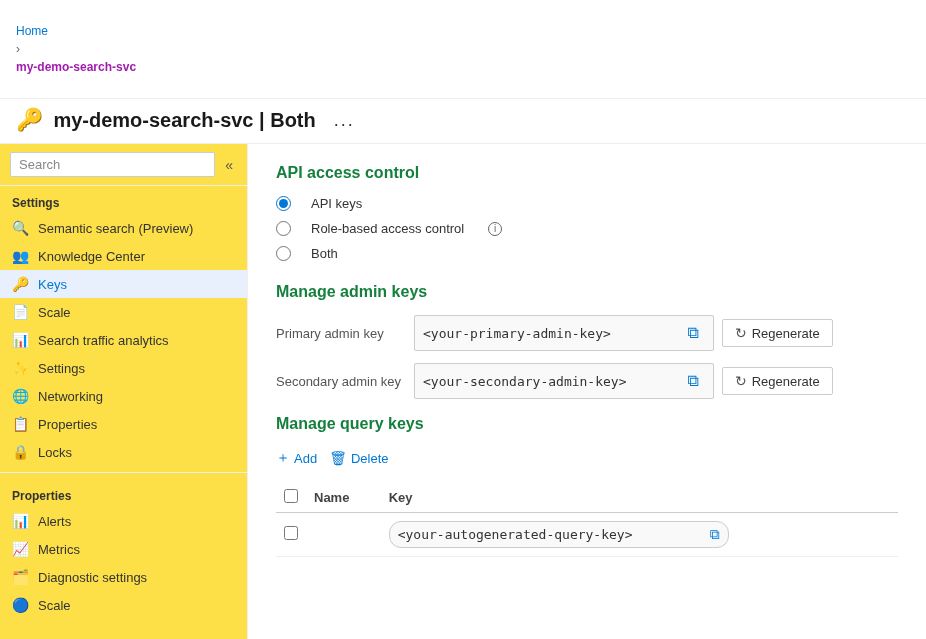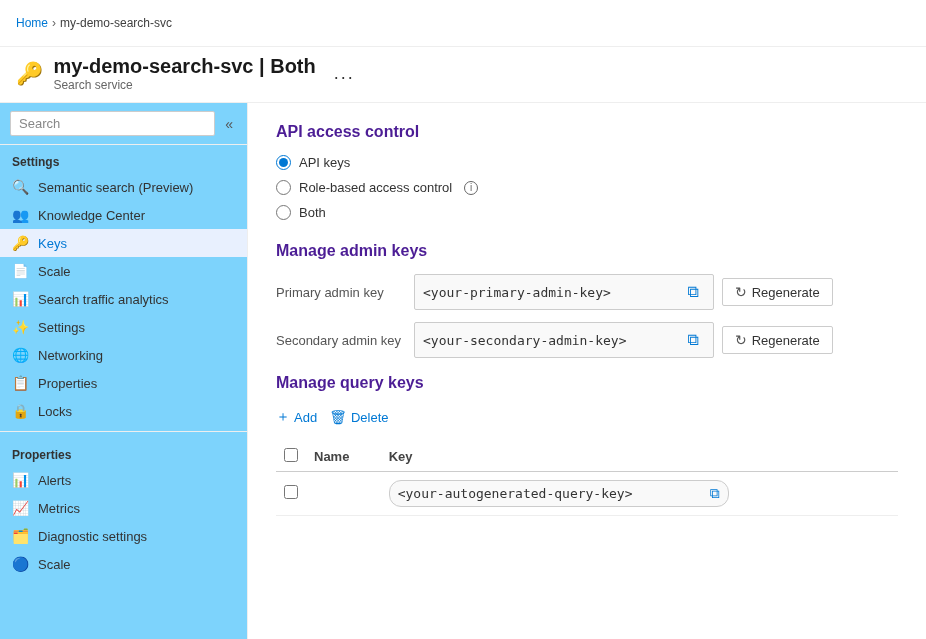--- a/index.html
+++ b/index.html
@@ -1,55 +1,55 @@
 <!DOCTYPE html>
 <html><head>
   <meta charset="utf-8">
   <style>
     * { box-sizing: border-box; margin: 0; padding: 0; }
     body { font-family: 'Segoe UI', Arial, sans-serif; font-size: 13px; color: #333; background: #fff; width: 926px; height: 639px; overflow: hidden; display: flex; flex-direction: column; }
 
     
-    .breadcrumb { padding: 16px 16px; font-size: 12px; color: #0078d4; display: flex; align-items: flex-start; gap: 4px; border-bottom: 1px solid #eee; }
+    .breadcrumb { padding: 24px 16px; font-size: 12px; color: #0078d4; display: flex; align-items: flex-start; gap: 4px; border-bottom: 1px solid #eee; flex-direction: column; }
     .breadcrumb a { color: #0078d4; text-decoration: none; }
     .breadcrumb .sep { color: #666; }
-    .breadcrumb .current { color: #404040; }
+    .breadcrumb .current { color: #a21caf; font-weight: bold; }
 
     
     .page-header { padding: 8px 16px 10px 16px; display: flex; align-items: center; gap: 10px; border-bottom: 1px solid #eee; }
     .page-header .icon-key { font-size: 22px; color: #e8a000; }
     .page-header-text h1 { font-size: 20px; font-weight: 600; color: #1a1a1a; }
     .page-header-text .sub { font-size: 12px; color: #666; }
     .page-header .more-btn { margin-left: 8px; background: none; border: none; font-size: 18px; cursor: pointer; color: #333; letter-spacing: 2px; }
 
     
     .main-layout { display: flex; flex: 1; overflow: hidden; }
 
     
-    .sidebar { width: 248px; min-width: 248px; border-right: 1px solid #eee; display: flex; flex-direction: column; overflow-y: auto; background: #7dd3fc; }
+    .sidebar { width: 248px; min-width: 248px; border-right: 1px solid #eee; display: flex; flex-direction: column; overflow-y: auto; background: #fde047; }
     .sidebar-top { padding: 8px 10px; display: flex; align-items: center; gap: 6px; border-bottom: 1px solid #eee; }
     .sidebar-search { flex: 1; border: 1px solid #ccc; border-radius: 2px; padding: 4px 8px; font-size: 13px; color: #333; }
     .sidebar-search::placeholder { color: #888; }
     .collapse-btn { background: none; border: none; cursor: pointer; font-size: 14px; color: #555; padding: 2px 4px; }
 
     .sidebar-section-label { font-size: 12px; font-weight: 600; color: #333; padding: 10px 12px 4px 12px; }
     .sidebar-item { display: flex; align-items: center; gap: 8px; padding: 6px 12px; cursor: pointer; color: #333; font-size: 13px; }
     .sidebar-item.active { background: #e8f0fe; color: #0078d4; font-weight: 500; }
     .sidebar-item .si-icon { width: 18px; text-align: center; font-size: 14px; flex-shrink: 0; }
 
     .sidebar-divider { border: none; border-top: 1px solid #eee; margin: 6px 0; }
 
     
     .content { flex: 1; overflow-y: auto; padding: 20px 28px; }
 
-    .section-title { font-size: 16px; font-weight: 600; color: #4c1d95; margin-bottom: 14px; }
+    .section-title { font-size: 16px; font-weight: 600; color: #15803d; margin-bottom: 14px; }
 
     
     .radio-group { display: flex; flex-direction: column; gap: 10px; margin-bottom: 22px; }
-    .radio-row { display: flex; align-items: center; gap: 8px; font-size: 13px; }
+    .radio-row { display: flex; align-items: center; gap: 20px; font-size: 13px; }
     .radio-row input[type=radio] { accent-color: #0078d4; width: 15px; height: 15px; }
     .info-icon { display: inline-flex; align-items: center; justify-content: center; width: 14px; height: 14px; border: 1px solid #666; border-radius: 50%; font-size: 10px; color: #666; margin-left: 4px; cursor: pointer; }
 
     
     .key-row { display: flex; align-items: center; gap: 8px; margin-bottom: 12px; }
     .key-label { width: 130px; font-size: 13px; color: #555; flex-shrink: 0; }
     .key-input { flex: 1; max-width: 300px; border: 1px solid #ccc; padding: 6px 8px; font-size: 13px; color: #333; background: #f9f9f9; border-radius: 2px; font-family: monospace; display: flex; align-items: center; justify-content: space-between; }
     .key-copy-btn { background: none; border: none; cursor: pointer; color: #0078d4; padding: 2px 6px; font-size: 16px; }
     .regen-btn { display: flex; align-items: center; gap: 5px; border: 1px solid #ccc; background: #fff; padding: 5px 12px; font-size: 13px; cursor: pointer; border-radius: 2px; color: #333; }
     .regen-icon { font-size: 14px; color: #555; }
@@ -75,21 +75,20 @@
 <div class="breadcrumb">
   <a href="#">Home</a>
   <span class="sep">›</span>
   <span class="current">my-demo-search-svc</span>
 </div>
 
 <div class="page-header">
   <span class="icon-key">🔑</span>
   <div class="page-header-text">
     <h1>my-demo-search-svc | Both</h1>
-    <div class="sub">Search service</div>
   </div>
   <button class="more-btn">...</button>
 </div>
 
 <div class="main-layout">
 
   <div class="sidebar">
     <div class="sidebar-top">
       <input class="sidebar-search" type="text" placeholder="Search" style="">
       <button class="collapse-btn">«</button>

